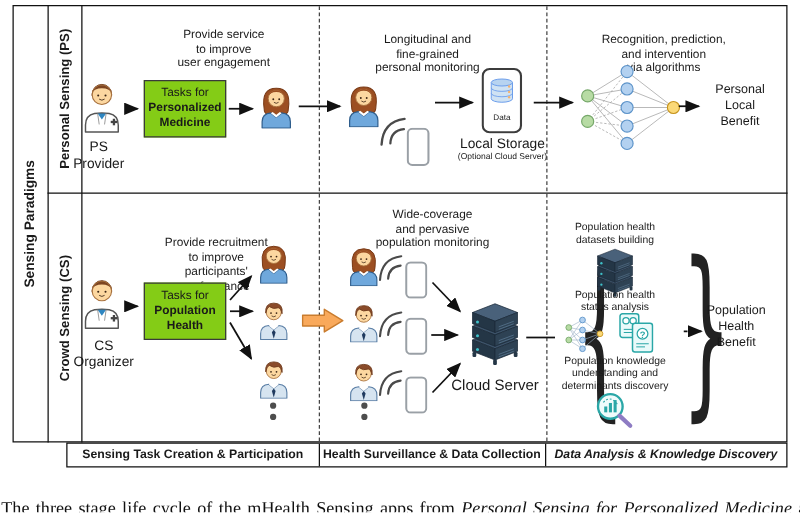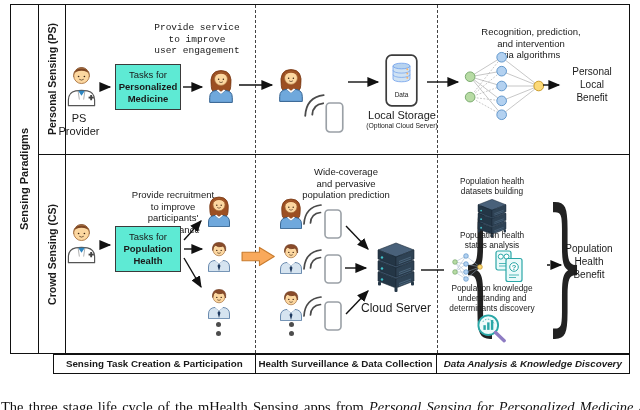--- a/index.html
+++ b/index.html
@@ -9,21 +9,21 @@
   .box-border{border:1.5px solid #111;box-sizing:border-box;}
   .vline{position:absolute;border-left:1.4px solid #111;}
   .hline{position:absolute;border-top:1.4px solid #111;}
   .dashline{position:absolute;border-left:1.3px dashed #444;}
   .t{position:absolute;font-size:9.5px;line-height:1.22;text-align:center;white-space:pre-line;}
   .lbl{position:absolute;font-size:11px;line-height:1.2;text-align:center;white-space:pre-line;}
   .benefit{position:absolute;font-size:10px;line-height:1.3;text-align:center;white-space:pre-line;}
   .small-note{position:absolute;font-size:8.3px;line-height:1.22;text-align:center;white-space:pre-line;}
   .cell{position:absolute;display:flex;align-items:center;justify-content:center;box-sizing:border-box;}
   .vtext{writing-mode:vertical-rl;transform:rotate(180deg);font-weight:bold;white-space:nowrap;}
-  .taskbox{position:absolute;border:1.4px solid #3a3a3a;background:#5eead4;box-sizing:border-box;
+  .taskbox{position:absolute;border:1.4px solid #3a3a3a;background:#84cc16;box-sizing:border-box;
            display:flex;flex-direction:column;align-items:center;justify-content:center;
            font-size:9.5px;line-height:1.25;text-align:center;}
   .taskbox .bold{font-weight:bold;white-space:pre-line;}
   .icon{position:absolute;}
   .brace{position:absolute;font-family:"DejaVu Sans",sans-serif;font-size:148px;line-height:148px;
          color:#222;transform:scaleX(0.42);transform-origin:center;font-weight:normal;}
   .dots{position:absolute;display:flex;flex-direction:column;gap:4px;}
   .dot{width:5px;height:5px;border-radius:50%;background:#4d4d4d;}
   .stage-row{position:absolute;left:53px;top:354px;width:577px;display:flex;
              border:1.5px solid #111;box-sizing:border-box;}
@@ -222,23 +222,26 @@
   <div class="cell" style="left:10px;top:4px;width:28px;height:350px;">
     <span class="vtext" style="font-size:11px;">Sensing Paradigms</span>
   </div>
   <div class="cell" style="left:38px;top:4px;width:27px;height:150px;">
     <span class="vtext" style="font-size:10.5px;">Personal Sensing (PS)</span>
   </div>
   <div class="cell" style="left:38px;top:154px;width:27px;height:200px;">
     <span class="vtext" style="font-size:10.5px;">Crowd Sensing (CS)</span>
   </div>
 
-  <div class="t" style="left:148px;top:22px;width:98px;font-family:Liberation Mono, monospace;">Provide service
+  <div class="t" style="left:130px;top:22px;width:98px;">Provide service
 to improve
 user engagement</div>
+  <div class="t" style="left:291px;top:26px;width:102px;">Longitudinal and
+fine-grained
+personal monitoring</div>
   <div class="t" style="left:474px;top:26px;width:114px;">Recognition, prediction,
 and intervention
 via algorithms</div>
 
   <svg class="icon" style="left:65px;top:63px;width:33px;height:44px;">
       <use href="#ic-doctor"></use>
     </svg>
   <div class="lbl" style="left:44px;top:112px;width:70px;">PS
 Provider</div>
 
@@ -275,25 +278,27 @@
   <div class="benefit" style="left:561px;top:65px;width:62px;">Personal
 Local
 Benefit</div>
 
   <div class="t" style="left:124px;top:189px;width:98px;">Provide recruitment
 to improve
 participants'
 performance</div>
   <div class="t" style="left:294px;top:166px;width:104px;">Wide-coverage
 and pervasive
-population prediction</div>
+population monitoring</div>
 
   <svg class="icon" style="left:65px;top:220px;width:33px;height:44px;">
       <use href="#ic-doctor"></use>
     </svg>
+  <div class="lbl" style="left:48px;top:271px;width:70px;">CS
+Organizer</div>
 
   <div class="taskbox" style="left:115px;top:226px;width:66px;height:46px;">
     <div>Tasks for</div>
     <div class="bold">Population
 Health</div>
   </div>
 
   <svg class="icon" style="left:206px;top:192px;width:26px;height:35px;">
       <use href="#ic-woman"></use>
     </svg>

